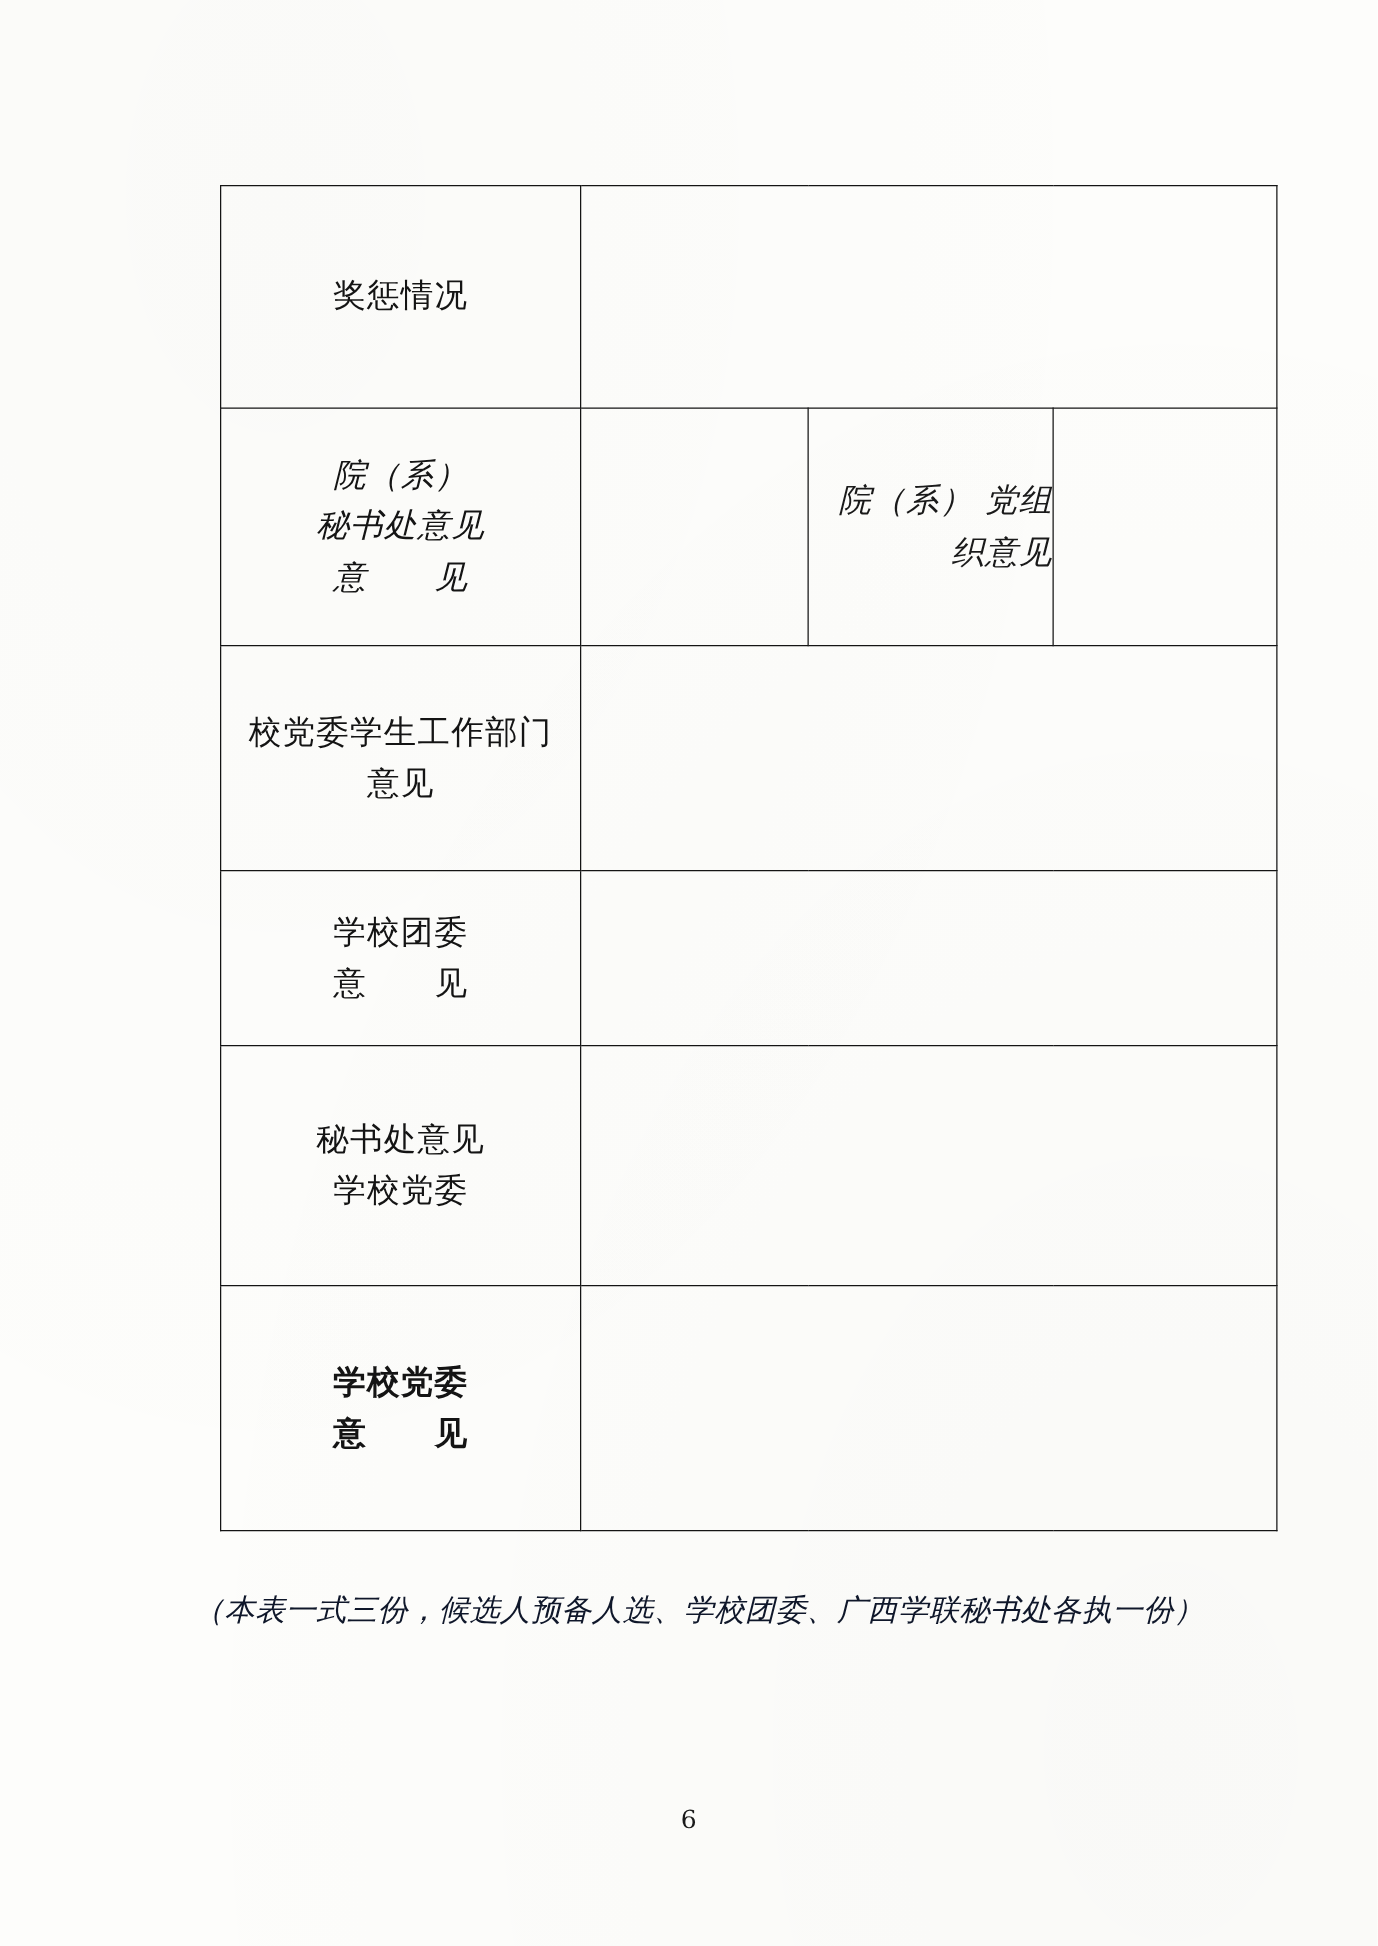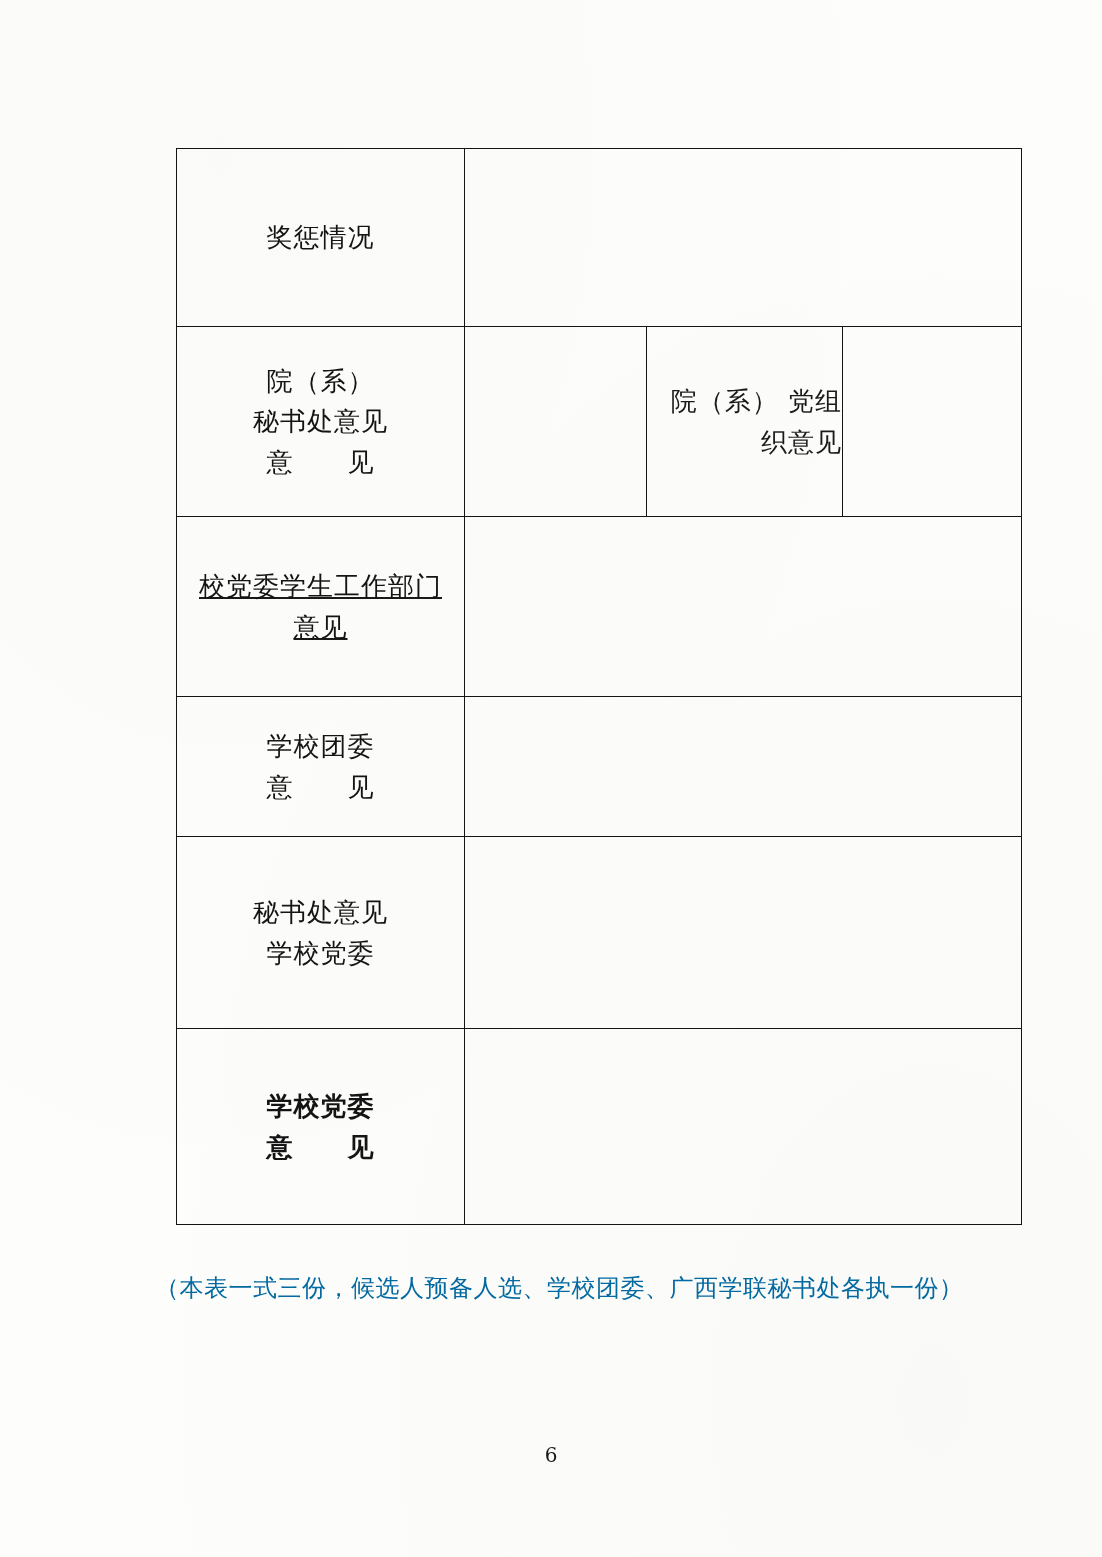--- a/index.html
+++ b/index.html
@@ -56,34 +56,35 @@
   }
   .value-cell {
     background: transparent;
   }
   .col-label { width: 288px; }
   .col-mid-a { width: 182px; }
   .col-mid-b { width: 196px; }
   .col-mid-c { width: 179px; }
 
   .r-award { height: 178px; }
-  .r-rec { height: 190px; }
-  .r-dept { height: 180px; text-decoration: underline; }
+  .r-rec { height: 190px; font-style: italic; }
+  .r-dept { height: 180px; }
   .r-league { height: 140px; }
   .r-secretariat { height: 192px; }
   .r-party { height: 196px; font-weight: bold; }
 
   .footnote {
     position: absolute;
     left: 155px;
     top: 1272px;
     font-size: 24px;
     letter-spacing: 0.5px;
-    color: #0369a1;
+    color: #0f172a;
     white-space: nowrap;
+    font-style: italic;
   }
   .page-number {
     position: absolute;
     left: 0;
     right: 0;
     top: 1443px;
     text-align: center;
     font-size: 20px;
     color: #1a1a1a;
     font-family: "DejaVu Serif", "Liberation Serif", serif;

